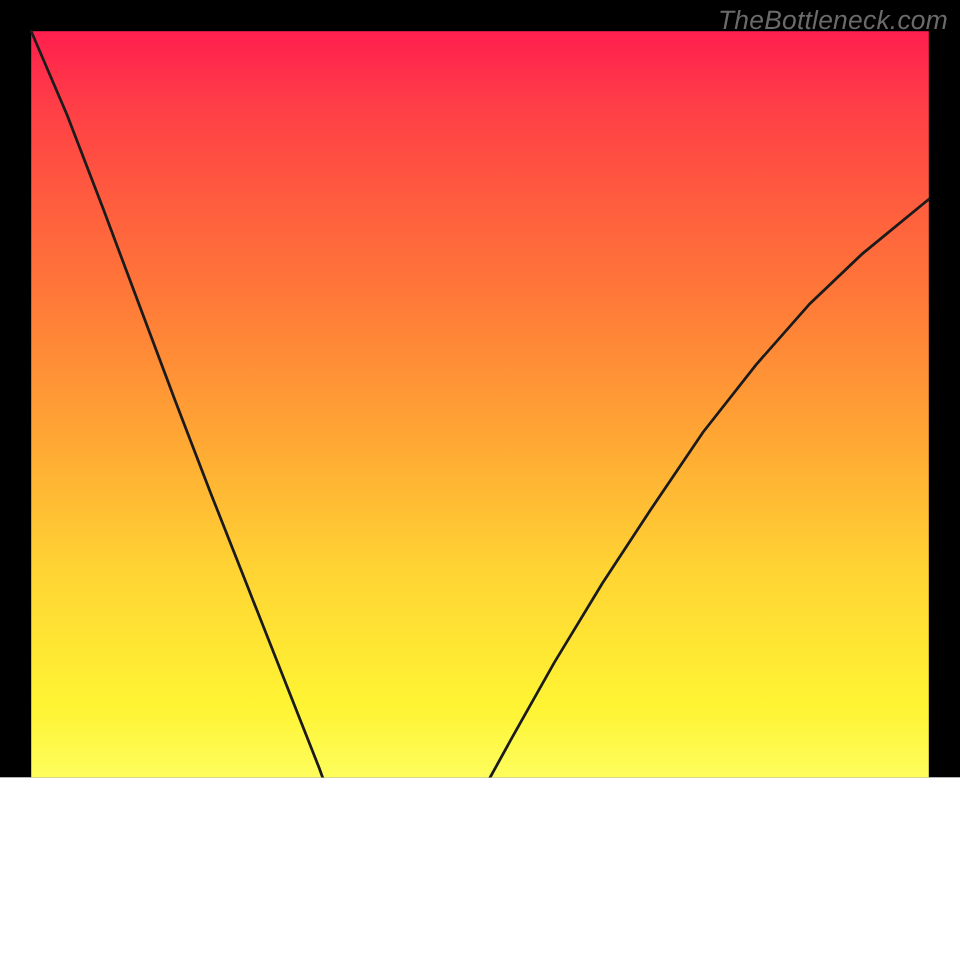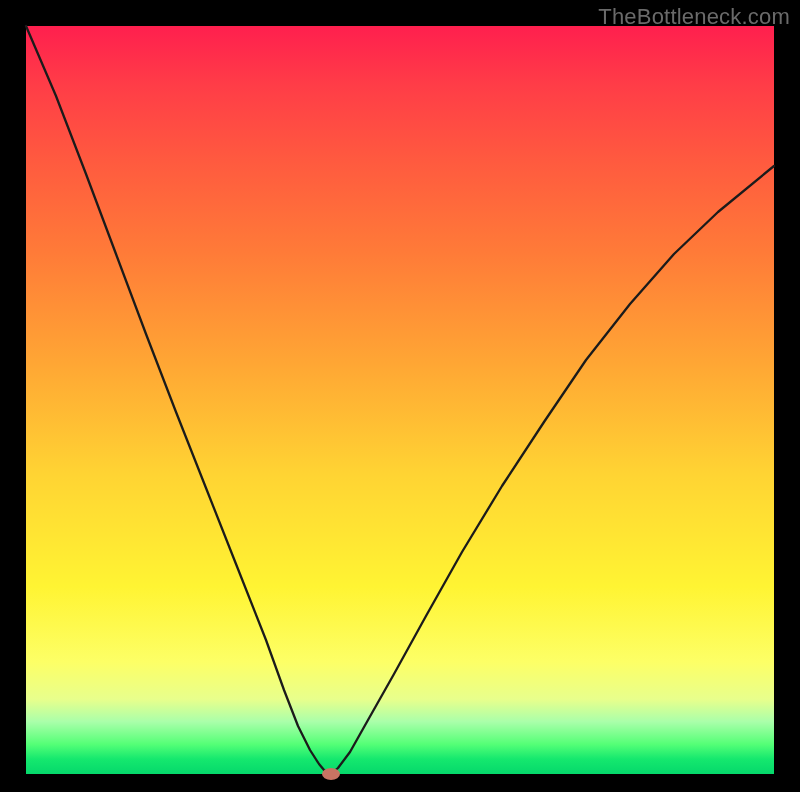--- a/index.html
+++ b/index.html
@@ -4,22 +4,23 @@
 <style>
   body {
     margin: 0;
     padding: 0;
     background: #ffffff;
     font-family: Arial, Helvetica, sans-serif;
   }
   .canvas {
     position: relative;
     width: 800px;
-    height: 792px;
+    height: 648px;
     background: #000000;
+    font-style: italic;
   }
   .watermark {
     position: absolute;
     top: 4px;
     right: 10px;
     color: #6a6a6a;
     font-size: 22px;
     font-weight: 500;
     letter-spacing: 0.2px;
   }

